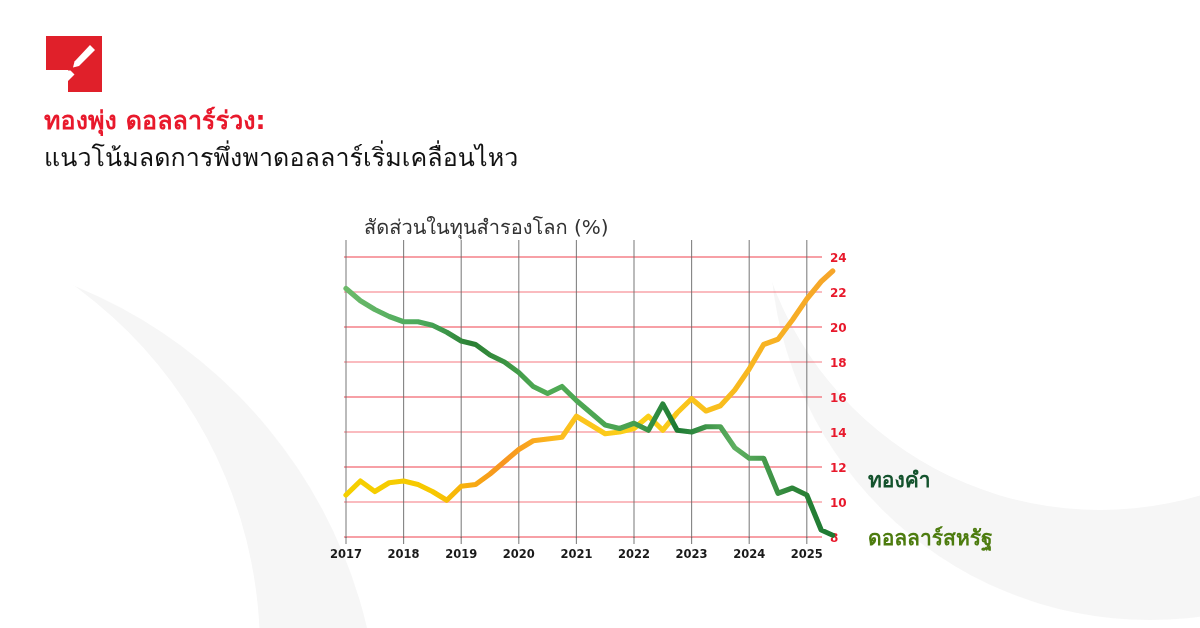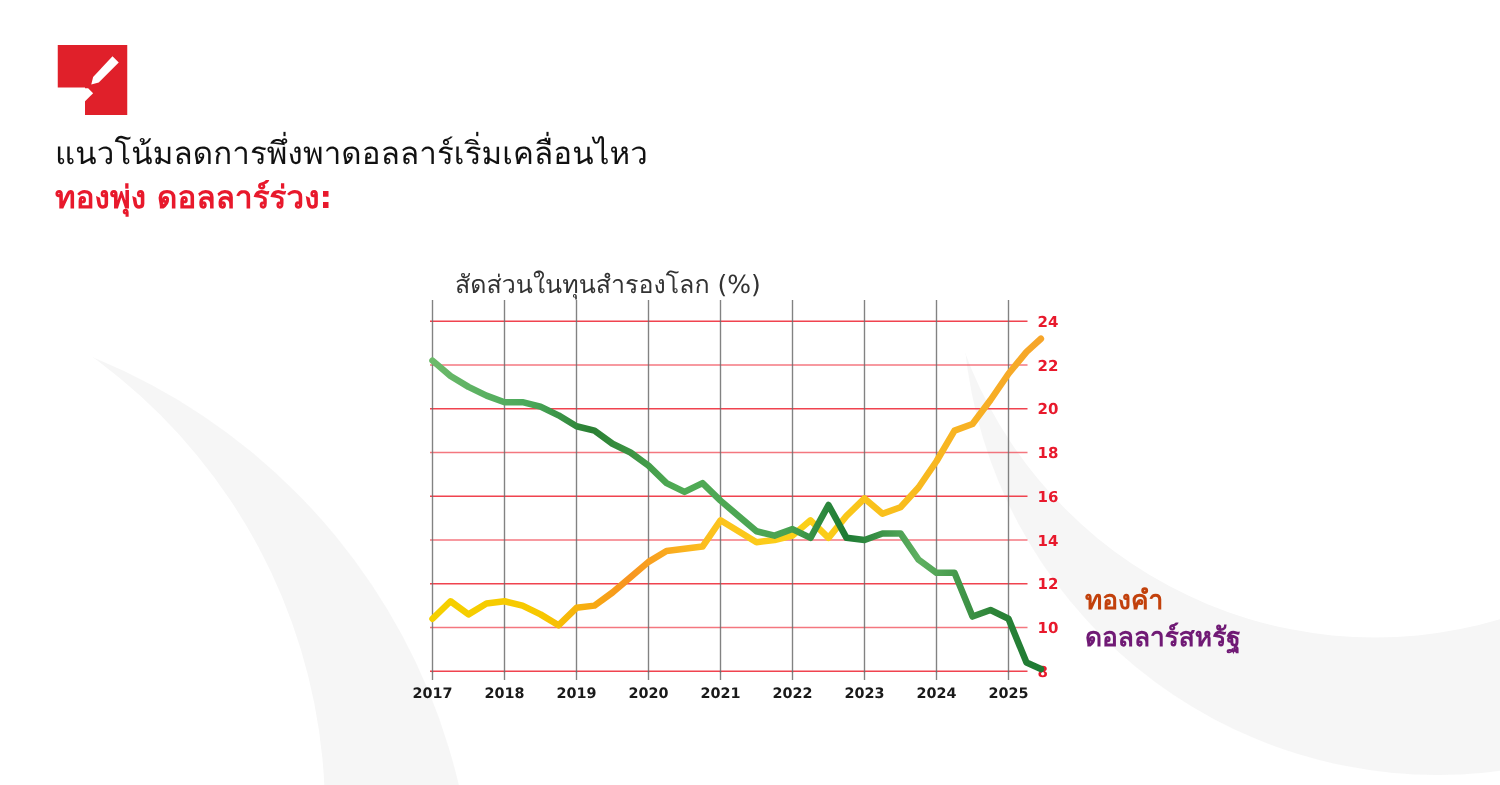--- a/index.html
+++ b/index.html
@@ -135,22 +135,22 @@
 
   <div id="logo">
     <svg width="56" height="56" viewBox="0 0 56 56">
       <path d="M0 0 H56 V56 H22 V34 H0 Z" fill="#e0202a"></path>
       <path d="M44 9 L49 14 L33 30 L27 31.5 L28.5 25.5 Z" fill="#ffffff"></path>
       <path d="M24.5 34.5 L28.5 38.5 L20 47 L20 34.5 Z" fill="#ffffff"></path>
     </svg>
   </div>
 
   <div id="headline-block">
+    <div id="headline-primary" style="color: rgb(232, 25, 44);">ทองพุ่ง ดอลลาร์ร่วง:</div>
     <div id="headline-secondary" style="color: rgb(17, 17, 17);">แนวโน้มลดการพึ่งพาดอลลาร์เริ่มเคลื่อนไหว</div>
-    <div id="headline-primary" style="color: rgb(232, 25, 44);">ทองพุ่ง ดอลลาร์ร่วง:</div>
   </div>
 
   <div id="chart-panel">
     <div id="chart-title">สัดส่วนในทุนสำรองโลก (%)</div>
     <svg id="chart-svg" width="1200" height="628">
       <defs>
         <linearGradient id="grad-gold" x1="0" y1="0" x2="1" y2="0">
           <stop offset="0%" stop-color="#f5d000"></stop>
           <stop offset="18%" stop-color="#f7c800"></stop>
           <stop offset="32%" stop-color="#f79420"></stop>
@@ -228,17 +228,17 @@
           <text x="806.8" y="558" class="xlabel" fill="#1a1a1a">2025</text>
         </g>
       <g id="series-lines">
           <polyline points="346,495 360.4,481 374.8,491.5 389.2,482.75 403.6,481 418,484.5 432.4,491.5 446.8,500.25 461.2,486.25 475.6,484.5 490,474 504.4,461.75 518.8,449.5 533.2,440.75 547.6,439 562,437.25 576.4,416.25 590.8,425 605.2,433.75 619.6,432 634,428.5 648.4000000000001,416.25 662.8,430.25 677.2,412.75 691.6,398.75 706,411 720.4000000000001,405.75 734.8,390 749.2,369 763.6,344.5 778,339.25 792.4000000000001,320 806.8,299 821.2,281.5 832.7200000000026,271" fill="none" stroke="url(#grad-gold)" stroke-width="5.2" stroke-linejoin="round" stroke-linecap="round"></polyline>
           <polyline points="346,288.5 360.4,300.75 374.8,309.5 389.2,316.5 403.6,321.75 418,321.75 432.4,325.25 446.8,332.25 461.2,341 475.6,344.5 490,355 504.4,362 518.8,372.5 533.2,386.5 547.6,393.5 562,386.5 576.4,400.5 590.8,412.75 605.2,425 619.6,428.5 634,423.25 648.4000000000001,430.25 662.8,404 677.2,430.25 691.6,432 706,426.75 720.4000000000001,426.75 734.8,447.75 749.2,458.25 763.6,458.25 778,493.25 792.4000000000001,488 806.8,495 821.2,530 832.7200000000026,535.25" fill="none" stroke="url(#grad-usd)" stroke-width="5.2" stroke-linejoin="round" stroke-linecap="round"></polyline>
         </g>
     </svg>
   </div>
 
   <div id="legend">
-    <div class="legend-entry" id="legend-gold" style="color: #c2410c;">ทองคำ</div>
-    <div class="legend-entry" id="legend-usd" style="color: #701a75;">ดอลลาร์สหรัฐ</div>
+    <div class="legend-entry" id="legend-gold" style="color: #14532d;">ทองคำ</div>
+    <div class="legend-entry" id="legend-usd" style="color: #4d7c0f; margin-top: 28px;">ดอลลาร์สหรัฐ</div>
   </div>
 
 </div>
 
 </body></html>

